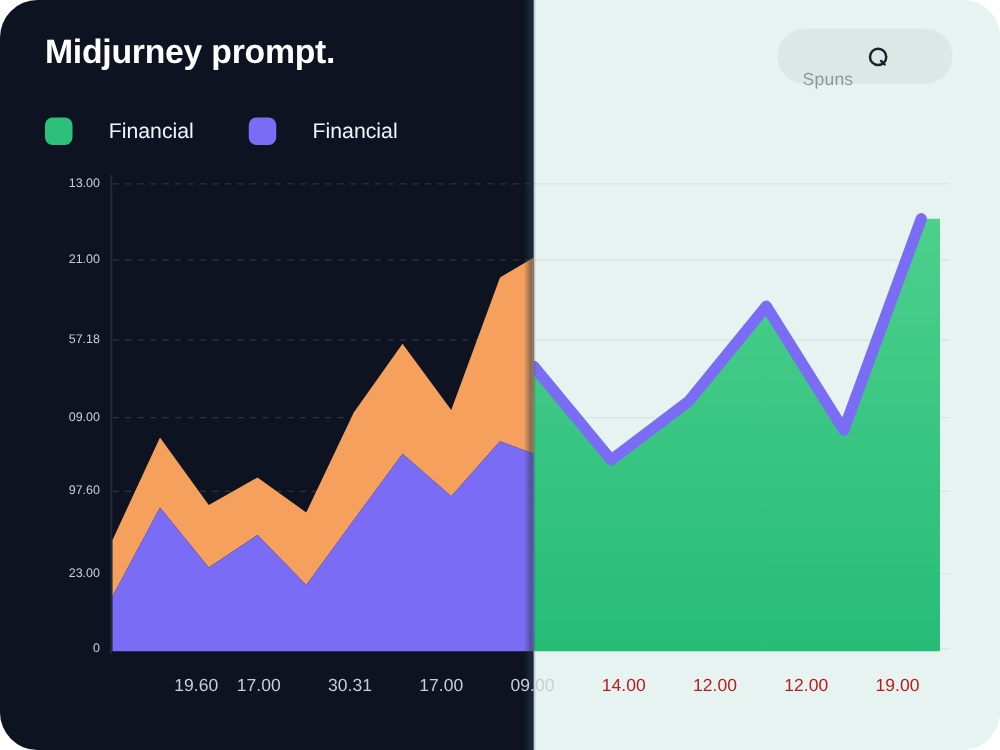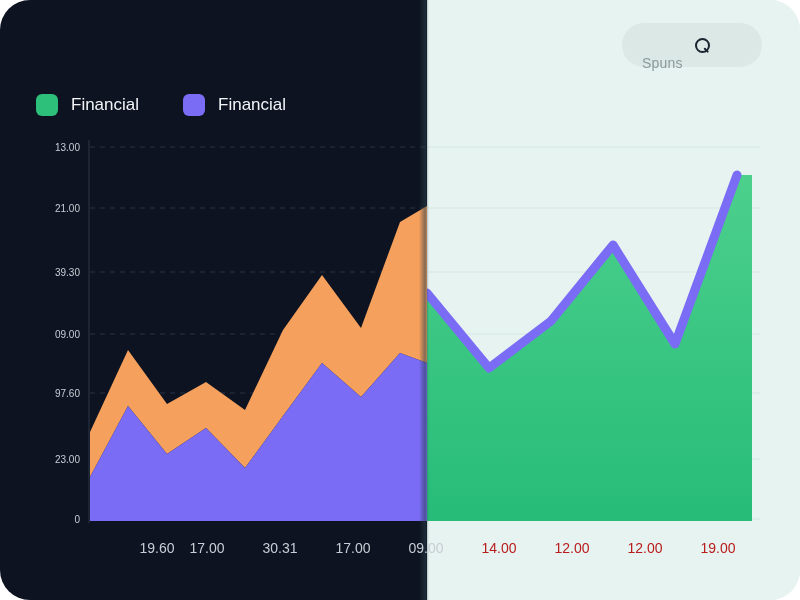--- a/index.html
+++ b/index.html
@@ -51,21 +51,21 @@
   }
   .search-pill .mag .stem{
     position:absolute;left:9px;top:9px;width:6px;height:2.4px;
     background:#1B2430;border-radius:2px;
     transform:rotate(45deg);transform-origin:left center;
   }
   .legend{
     position:absolute;left:36px;top:94px;
     display:flex;align-items:center;gap:44px;
   }
-  .legend-item{display:flex;align-items:center;gap:13px;}
+  .legend-item{display:flex;align-items:center;gap:29px;}
   .legend-swatch{width:22px;height:22px;border-radius:6px;flex:none;}
   .legend-label{font-size:17px;color:#F2F4F8;}
 
   .plot{
     position:absolute;left:0;top:0;width:800px;height:600px;
   }
   .ylabels{position:absolute;left:0;top:0;width:90px;height:600px;}
   .ylabel{
     position:absolute;right:10px;
     font-size:10px;color:#C9CDD6;text-align:right;white-space:nowrap;
@@ -135,39 +135,40 @@
                L752,521 L427,521 Z"></path>
       <path fill="none" stroke="#7B6CF6" stroke-width="9" stroke-linejoin="round" stroke-linecap="round" d="M427,293 L489,368 L551,321 L613,245 L675,344 L737,175"></path>
     </g>
   </svg>
 
   <div class="divider-shade"></div>
 
   <div class="ylabels">
     <div class="ylabel" style="top:147px">13.00</div>
     <div class="ylabel" style="top:208px">21.00</div>
-    <div class="ylabel" style="top:272px">39.30</div>
+    <div class="ylabel" style="top:272px">57.18</div>
     <div class="ylabel" style="top:334px">09.00</div>
     <div class="ylabel" style="top:393px">97.60</div>
     <div class="ylabel" style="top:459px">23.00</div>
     <div class="ylabel" style="top:519px">0</div>
   </div>
 
   <div class="xlabels">
     <div class="xlabel dark" style="left:157px">19.60</div>
     <div class="xlabel dark" style="left:207px">17.00</div>
     <div class="xlabel dark" style="left:280px">30.31</div>
     <div class="xlabel dark" style="left:353px">17.00</div>
     <div class="xlabel dark" style="left:426px">09.00</div>
     <div class="xlabel light" style="left:499px">14.00</div>
     <div class="xlabel light" style="left:572px">12.00</div>
     <div class="xlabel light" style="left:645px">12.00</div>
     <div class="xlabel light" style="left:718px">19.00</div>
   </div>
 
+  <div class="title">Midjurney prompt.</div>
 
   <div class="search-pill">
     <span class="label">Spuns</span>
     <span class="mag">
       <span class="ring"></span>
         <span class="stem"></span>
     </span>
   </div>
 
   <div class="legend">

